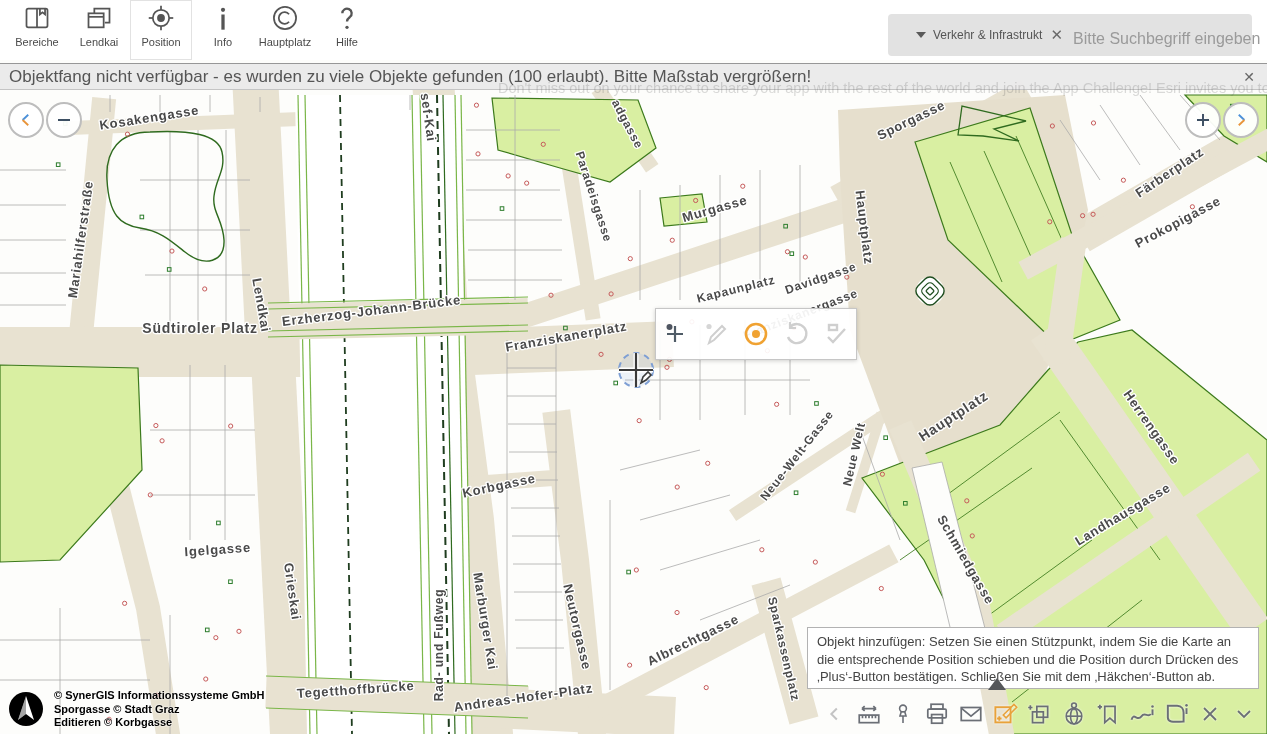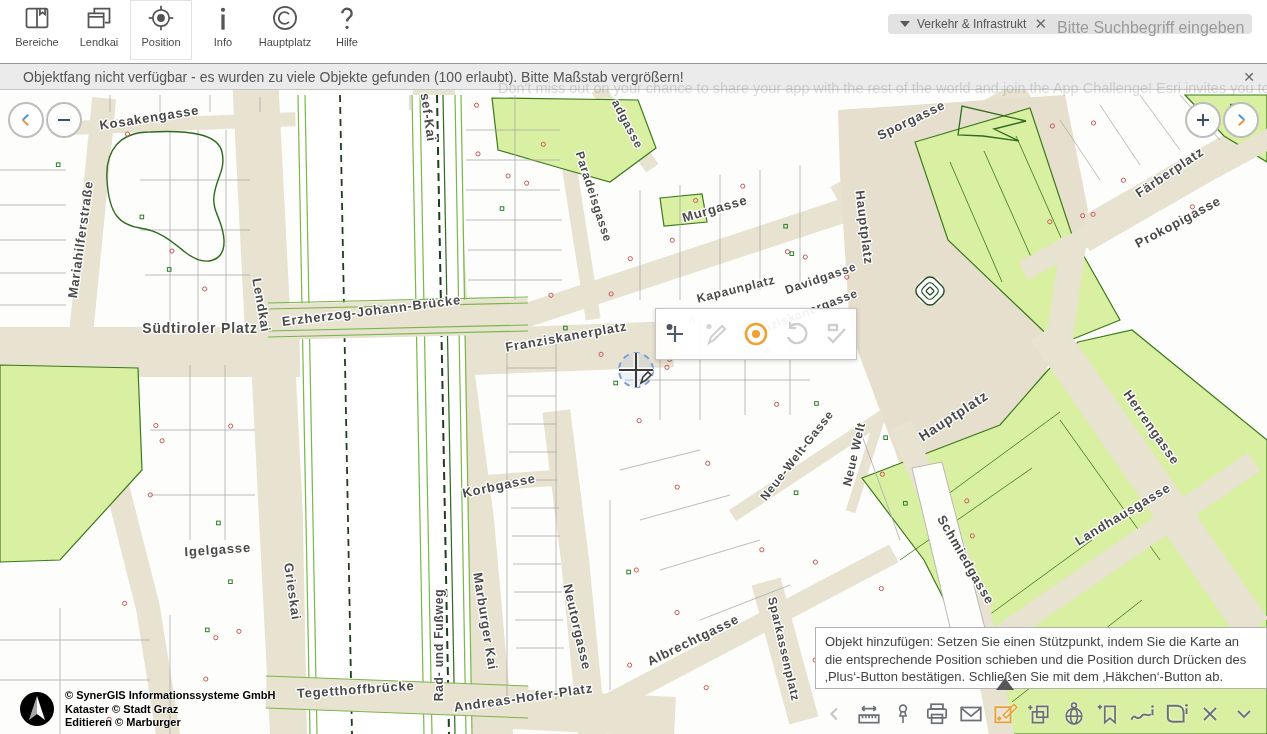--- a/index.html
+++ b/index.html
@@ -11,66 +11,66 @@
   
   .topbar{position:absolute;left:0;top:0;width:1267px;height:60px;
           background:rgba(255,255,255,0.88);z-index:10;display:flex;align-items:flex-start;padding-left:6px;}
   .tb-item{width:62px;height:58px;display:flex;flex-direction:column;align-items:center;justify-content:flex-start;
            padding-top:2px;cursor:pointer;}
   .tb-item.selected{background:#ffffff;box-shadow:0 0 0 1px #e2e2e2 inset;}
   .tb-item .ic{height:32px;display:flex;align-items:center;justify-content:center;}
   .tb-item .lbl{font-size:11px;color:#4a4a4a;margin-top:2px;white-space:nowrap;}
 
   
-  .search{position:absolute;top:14px;right:15px;width:364px;height:20px;z-index:11;
-          background:rgba(208,208,208,0.62);border-radius:4px;display:flex;align-items:center;padding:0 8px;box-sizing:border-box;}
+  .search{position:absolute;top:14px;right:15px;width:364px;height:42px;z-index:11;
+          background:rgba(208,208,208,0.62);border-radius:4px;display:flex;align-items:center;padding:0 24px;box-sizing:border-box;}
   .search .caret{width:0;height:0;border-left:5px solid transparent;border-right:5px solid transparent;
                  border-top:6px solid #5a5a5a;margin:0 7px 0 4px;}
   .search .cat{font-size:12px;color:#555;white-space:nowrap;}
   .search .clr{color:#6a6a6a;font-size:15px;margin:0 8px;cursor:pointer;}
   .search input{flex:1;border:none;background:transparent;outline:none;font-size:16px;color:#7f1d1d;
                 font-family:"Liberation Sans",sans-serif;margin-top:8px;}
   .search input::placeholder{color:#9a9a9a;}
 
   
   .notify{position:absolute;left:0;top:63px;width:1267px;height:27px;z-index:8;
           background:rgba(234,234,234,0.97);border-top:1px solid #979797;border-bottom:1px solid #c4c4c4;
           display:flex;align-items:center;box-sizing:border-box;}
-  .notify .txt{font-size:14px;color:#555;padding-left:23px;flex:1;}
+  .notify .txt{font-size:17px;color:#555;padding-left:9px;flex:1;}
   .notify .x{color:#666;font-size:14px;padding:0 12px;cursor:pointer;}
   .watermark{position:absolute;left:498px;top:80px;width:769px;z-index:9;pointer-events:none;
              font-size:14.5px;color:rgba(90,90,90,0.22);white-space:nowrap;overflow:hidden;}
 
   
   .navbtn{position:absolute;width:36px;height:36px;border-radius:50%;background:rgba(255,255,255,0.95);
           border:2px solid #bdbdbd;z-index:12;display:flex;align-items:center;justify-content:center;
           box-sizing:border-box;cursor:pointer;}
 
   
   .edit-tb{position:absolute;left:655px;top:308px;width:200px;height:50px;z-index:12;
            background:rgba(255,255,255,0.93);border:1px solid #c6c6c6;box-shadow:0 1px 4px rgba(0,0,0,0.18);
            display:flex;align-items:center;justify-content:space-around;}
   .edit-tb .t{width:38px;height:44px;display:flex;align-items:center;justify-content:center;cursor:pointer;}
 
   .cursor{position:absolute;left:612px;top:346px;z-index:11;pointer-events:none;}
 
   
-  .tooltip{position:absolute;right:0;top:627px;width:452px;height:62px;z-index:12;background:#ffffff;
+  .tooltip{position:absolute;right:8px;top:627px;width:452px;height:62px;z-index:12;background:#ffffff;
            border:1px solid #b2b2b2;box-sizing:border-box;padding:5px 9px;font-size:13px;line-height:1.35;color:#444;}
   .tooltip .tri{position:absolute;left:180px;bottom:-2px;width:0;height:0;
                 border-left:9px solid transparent;border-right:9px solid transparent;border-bottom:12px solid #55575a;}
 
   
   .bottom-tb{position:absolute;right:0;bottom:0;width:455px;height:40px;z-index:12;
              display:flex;align-items:center;justify-content:space-between;padding:0 8px;box-sizing:border-box;}
   .bottom-tb .t{width:30px;height:34px;display:flex;align-items:center;justify-content:center;cursor:pointer;
                 filter:drop-shadow(0 0 1px rgba(255,255,255,0.9));}
 
   
-  .attrib{position:absolute;left:19px;bottom:4px;z-index:12;display:flex;align-items:center;}
+  .attrib{position:absolute;left:8px;bottom:4px;z-index:12;display:flex;align-items:center;}
   .attrib .logo{width:36px;height:36px;margin-right:10px;}
   .attrib .lines div{font-size:11px;font-weight:bold;color:#000;line-height:1.25;
                      text-shadow:0 0 2px #fff,0 0 2px #fff;}
 </style>
 </head>
 <body>
 
 <div id="stage">
 
 <svg id="mapsvg" width="1267" height="734" viewBox="0 0 1267 734">
@@ -603,18 +603,18 @@
 </div>
 
 <div class="attrib">
   <svg class="logo" viewBox="0 0 36 36">
     <circle cx="18" cy="18" r="17" fill="#000"></circle>
     <polygon points="18,5 26,29 18,23 10,29" fill="#fff"></polygon>
     <polygon points="18,5 18,23 10,29" fill="#000" opacity="0.35"></polygon>
   </svg>
   <div class="lines">
     <div>© SynerGIS Informationssysteme GmbH</div>
-    <div>Kataster © Stadt Graz</div>
-    <div>Editieren © Marburger</div>
+    <div>Sporgasse © Stadt Graz</div>
+    <div>Editieren © Korbgasse</div>
   </div>
 </div>
 
 </div>
 
 </body></html>

